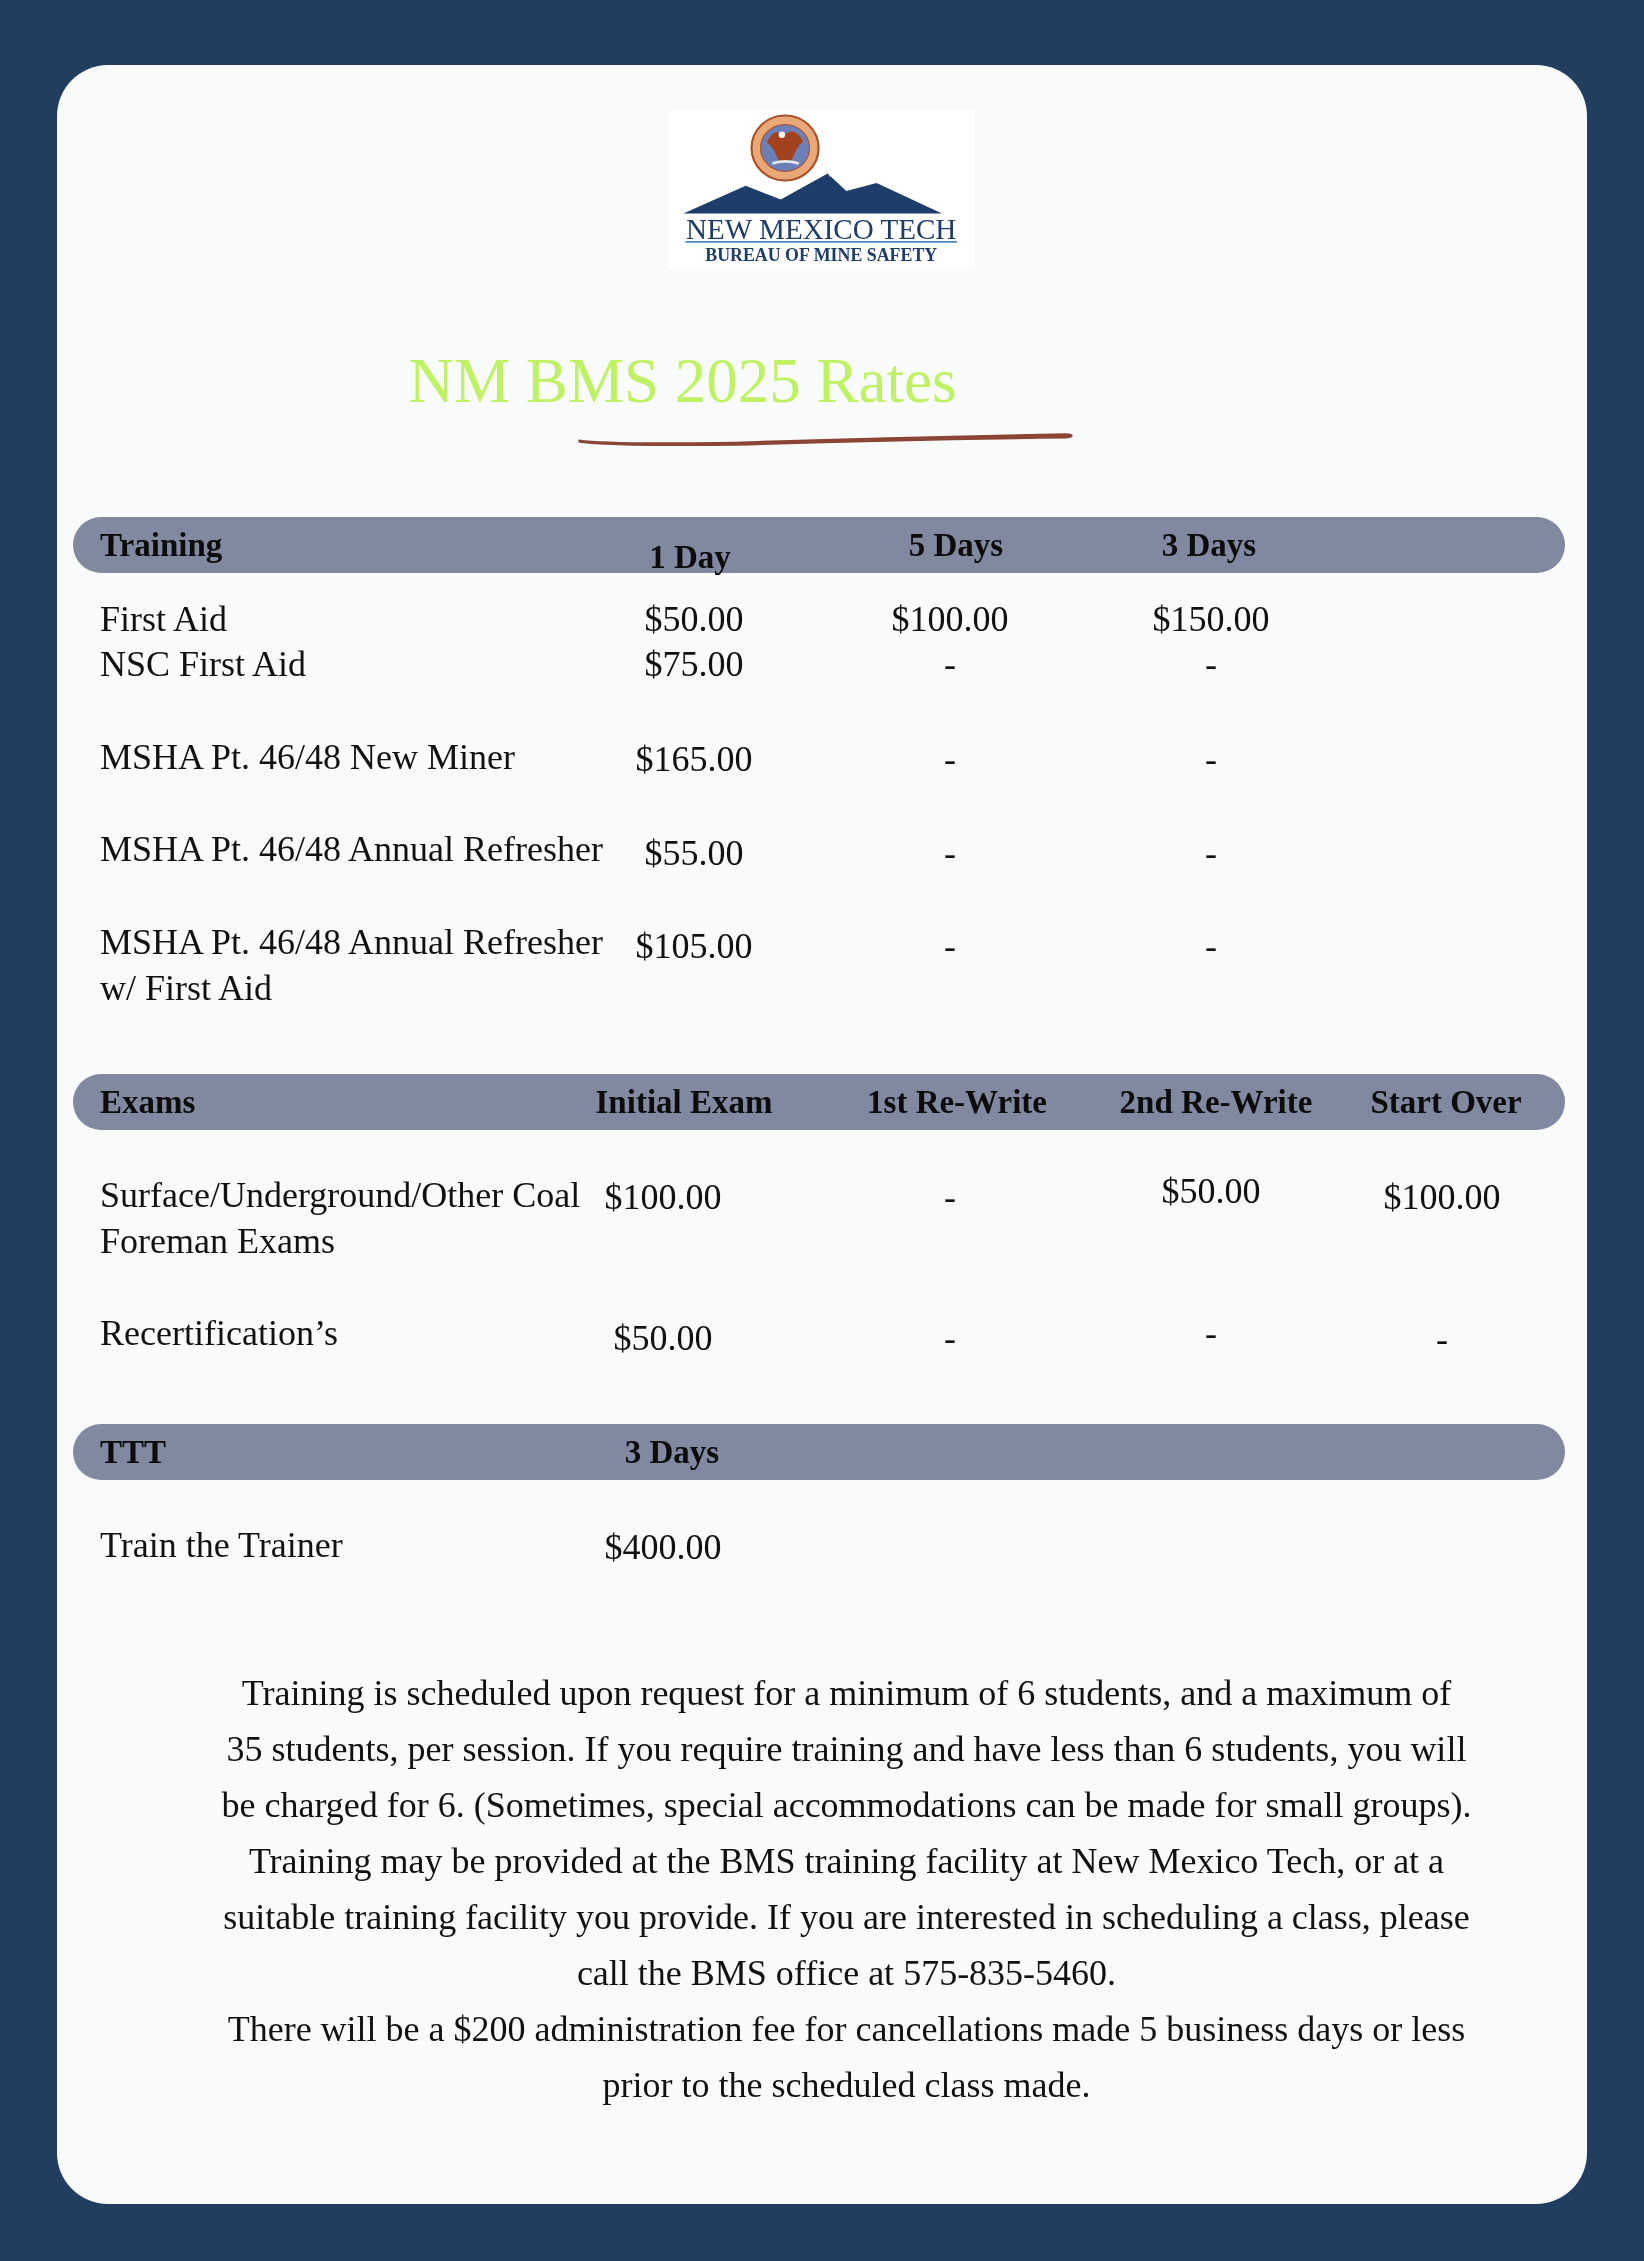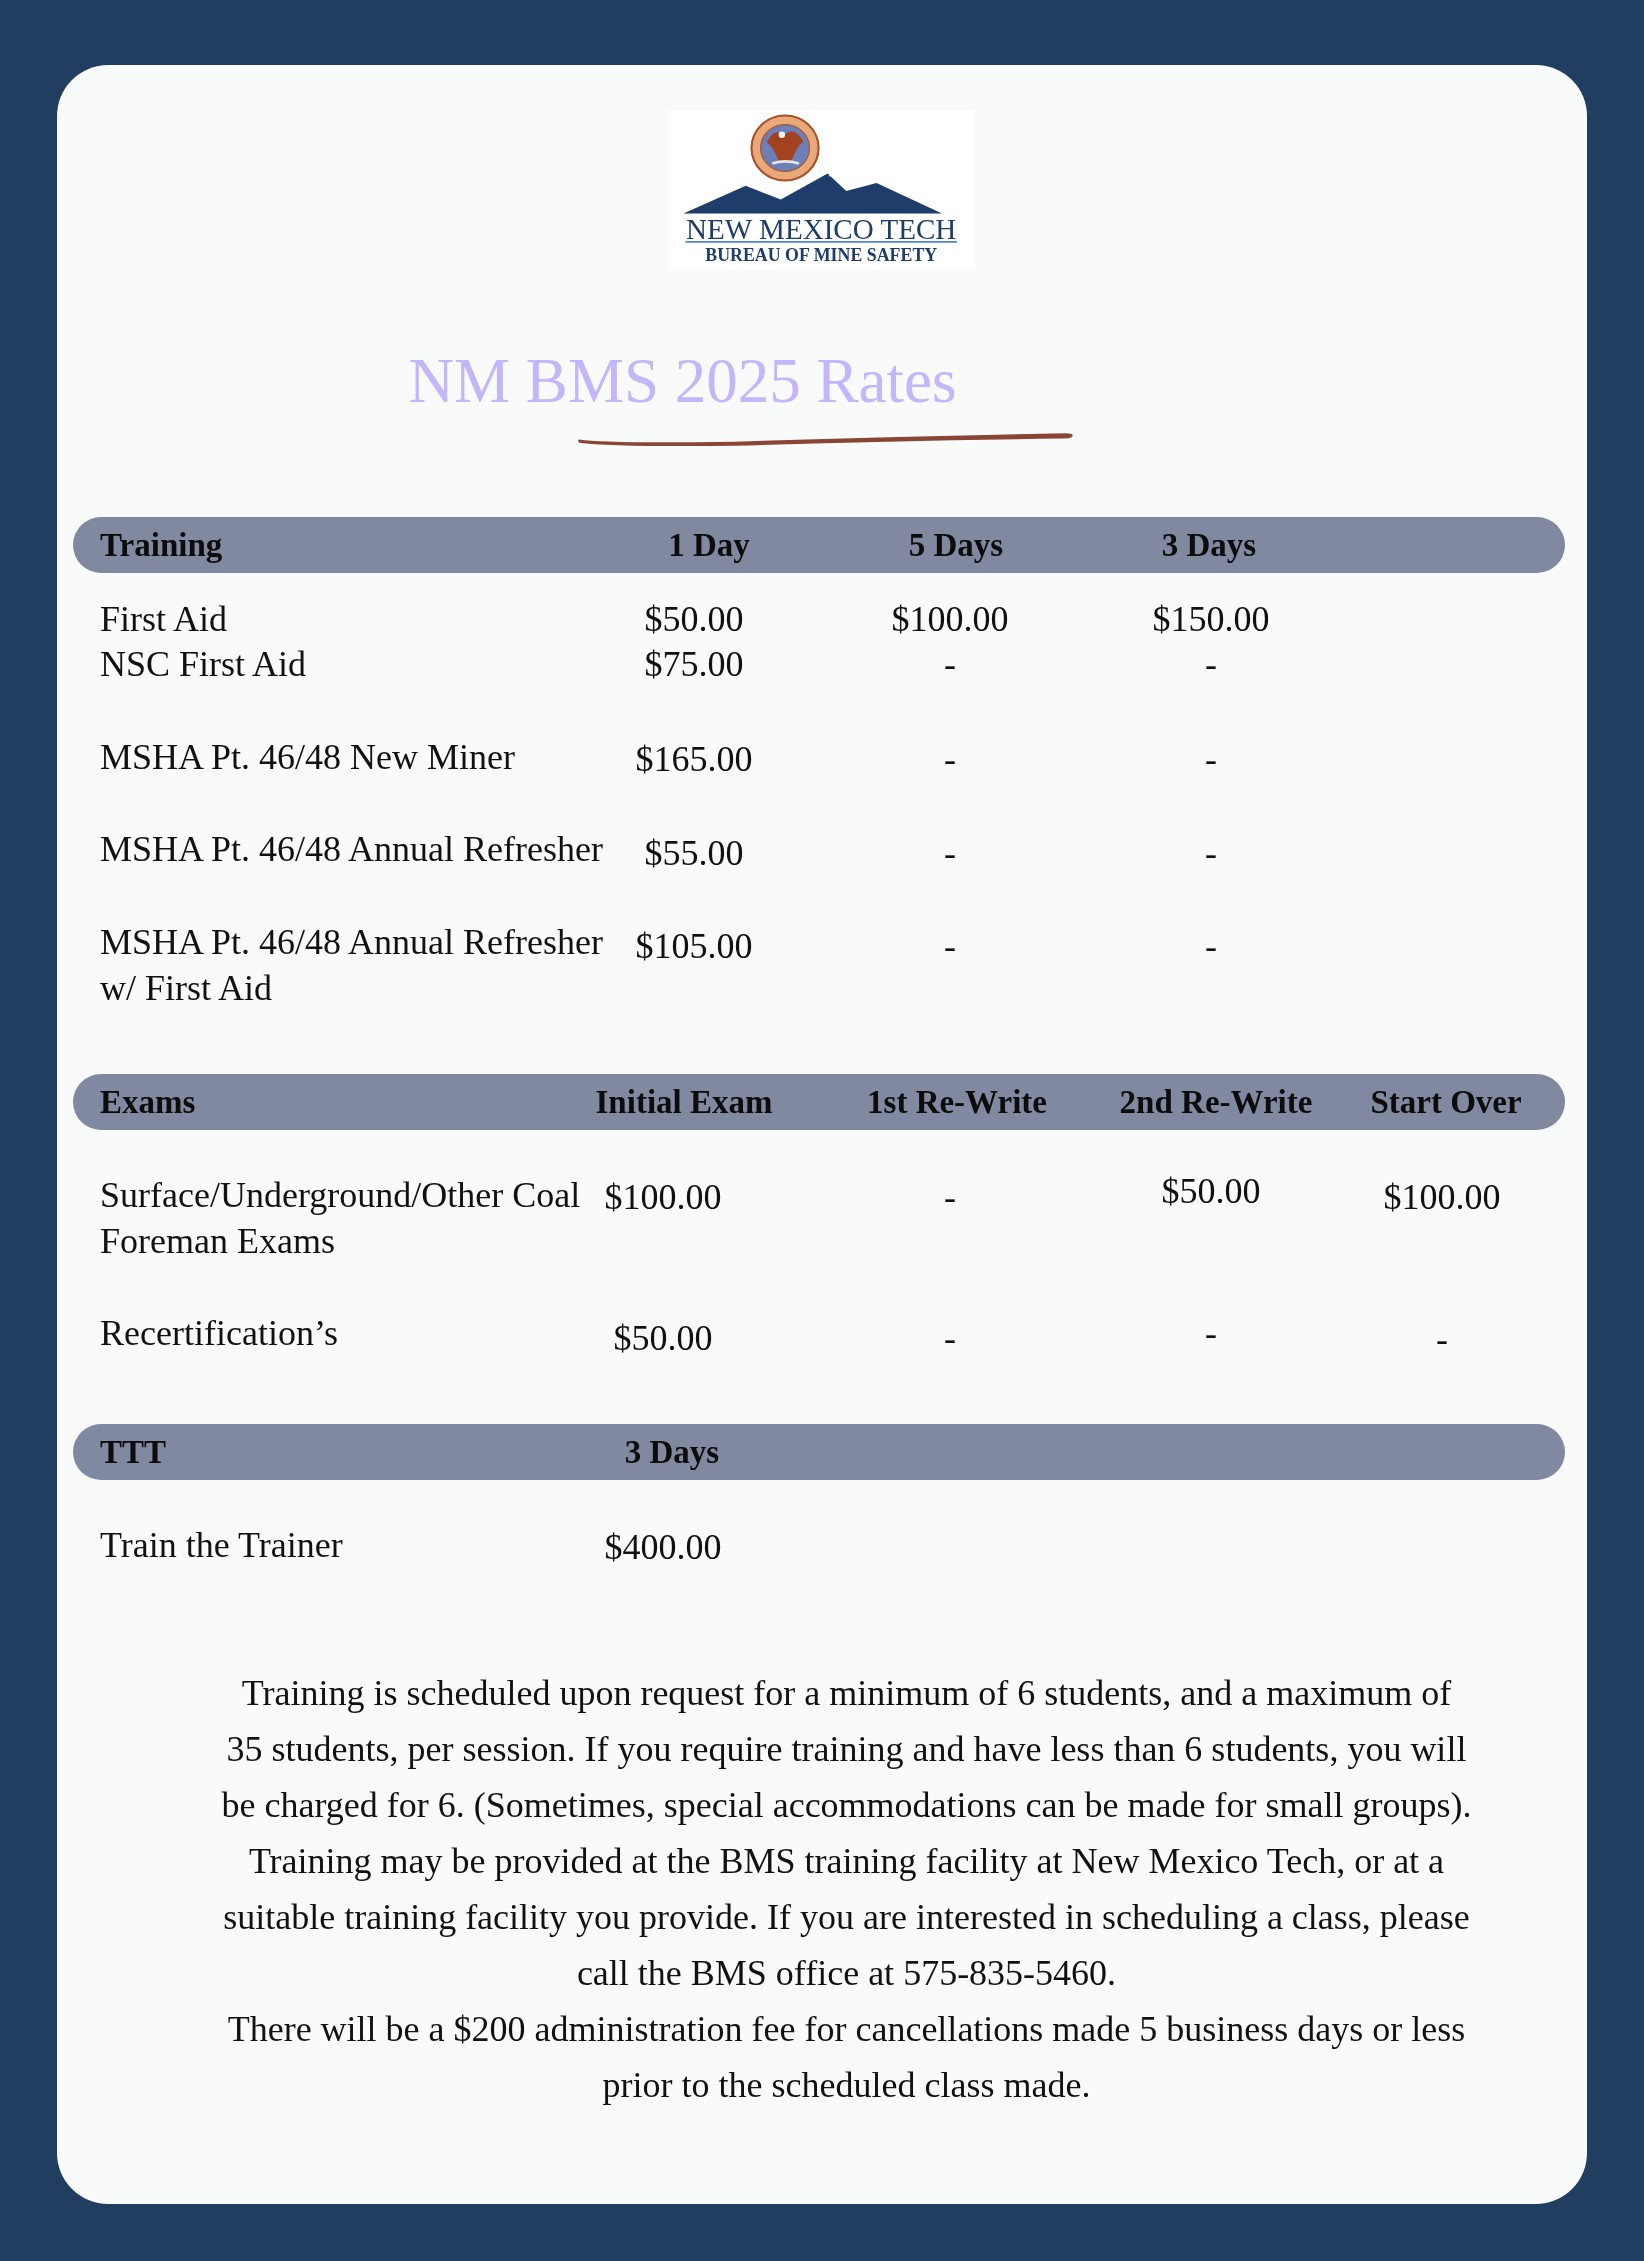--- a/index.html
+++ b/index.html
@@ -29,21 +29,21 @@
     .logo svg { display: block; }
 
     
     .title {
       position: absolute;
       left: 0; width: 1365px;
       top: 341px;
       text-align: center;
       font-size: 63px;
       line-height: 80px;
-      color: #c4b5fd;
+      color: #bef264;
       white-space: nowrap;
     }
     .underline {
       position: absolute;
       left: 574px; top: 428px;
     }
 
     
     .bar {
       position: absolute;
@@ -108,21 +108,21 @@
   </svg>
 </div>
 
 <div class="title">NM BMS 2025 Rates</div>
 <svg class="underline" width="505" height="21" viewBox="0 0 950 40">
   <path d="M4 22 Q60 30 300 26 Q600 16 930 10 Q944 10 944 14 Q944 20 930 20 Q600 24 300 34 Q60 36 4 28 Q0 24 4 22 Z" fill="#8a4535"></path>
 </svg>
 
 <div class="bar" style="top:517px;">
   <span class="hcell" style="left:27px;">Training</span>
-  <span class="hcell center" style="left:636px;">1 Day</span>
+  <span class="hcell center" style="left:617px;margin-top:12px;">1 Day</span>
   <span class="hcell center" style="left:883px;">5 Days</span>
   <span class="hcell center" style="left:1136px;">3 Days</span>
 </div>
 
 <div>
   <span class="cell label" style="top:596px;">First Aid</span>
   <span class="cell center" style="top:596px; left:694px;">$50.00</span>
   <span class="cell center" style="top:596px; left:950px;">$100.00</span>
   <span class="cell center" style="top:596px; left:1211px;">$150.00</span>
 </div>

